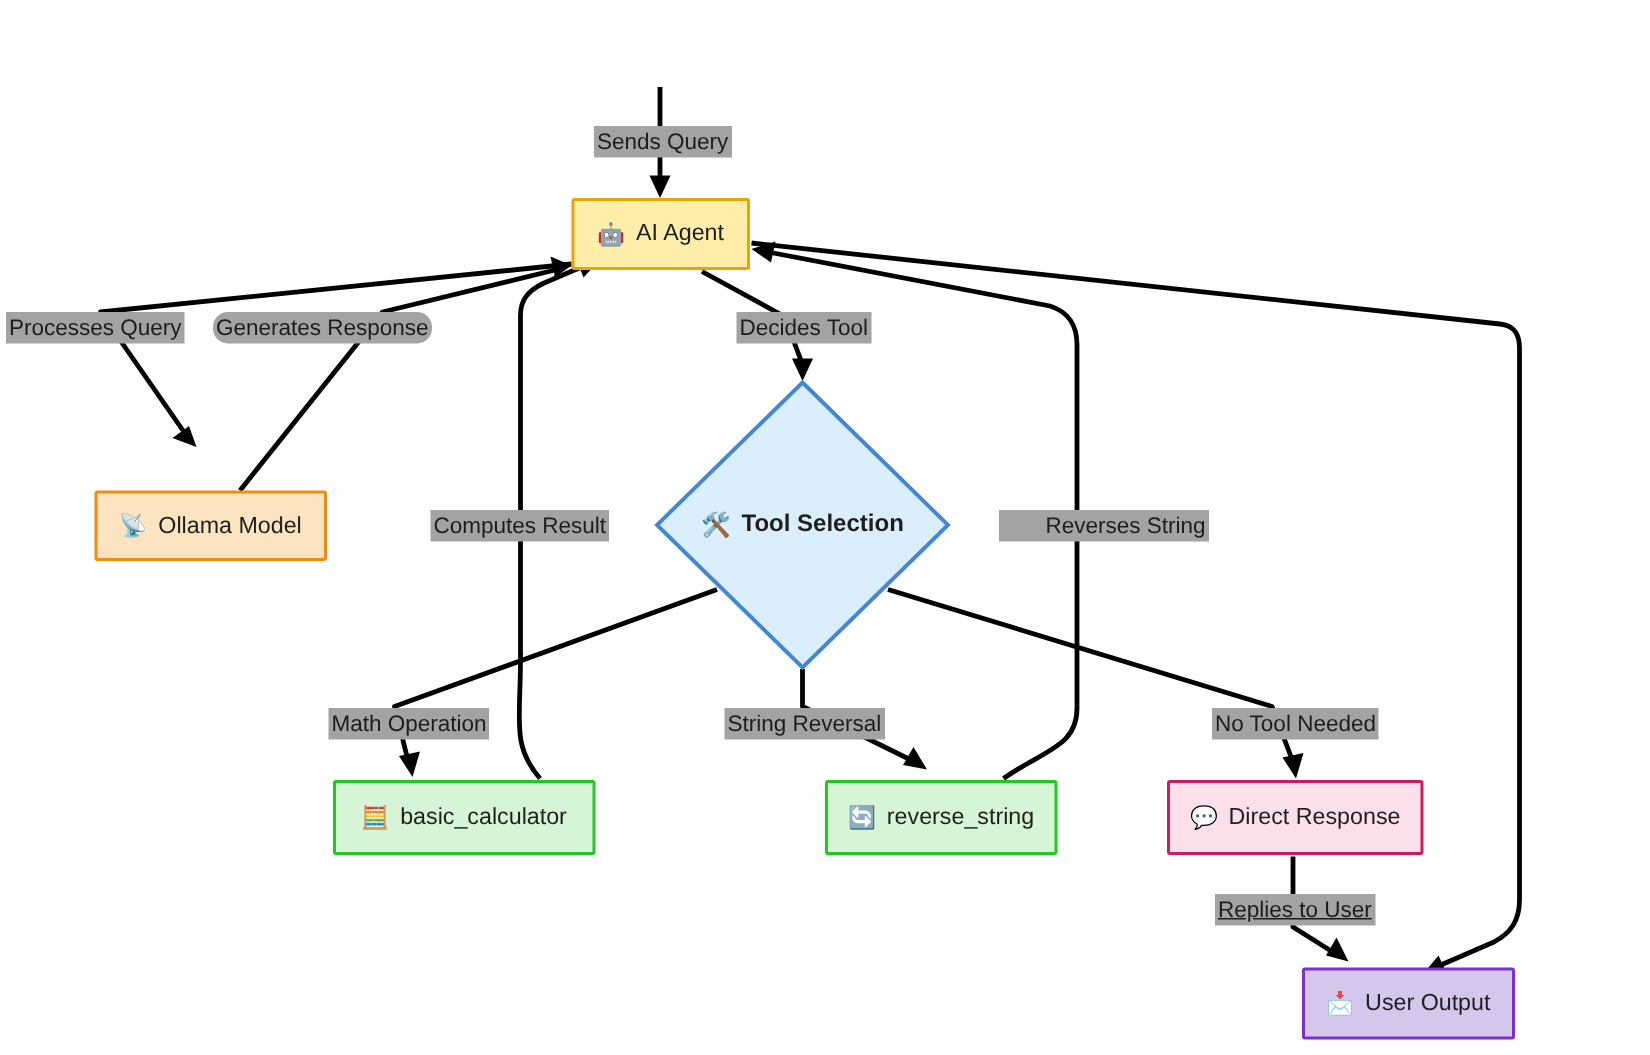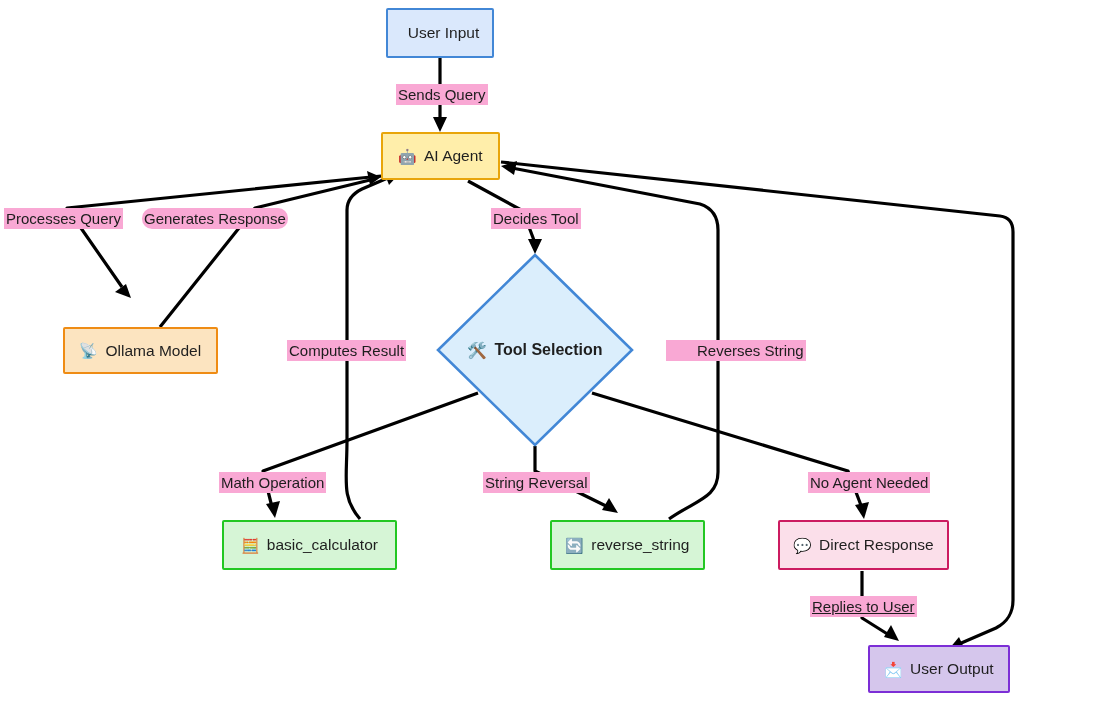--- a/index.html
+++ b/index.html
@@ -94,21 +94,21 @@
   }
   .diamond-wrap .dlabel .inner {
     display: inline-flex;
     align-items: center;
     gap: 7px;
   }
 
   
   .elabel {
     position: absolute;
-    background: #f9a8d4;
+    background: #a3a3a3;
     color: #1d1d1d;
     font-size: 15px;
     line-height: 21px;
     padding: 0 2px;
     white-space: nowrap;
     z-index: 8;
   }
 </style>
 </head>
 <body>
@@ -178,35 +178,29 @@
   <div class="elabel" style="left:4px; top:208px;">Processes Query</div>
 
   <div class="elabel" style="left:142px; top:208px;border-radius:10px;">Generates Response</div>
 
   <div class="elabel" style="left:491px; top:208px;">Decides Tool</div>
 
   <div class="elabel" style="left:219px; top:472px;">Math Operation</div>
 
   <div class="elabel" style="left:483px; top:472px;">String Reversal</div>
 
-  <div class="elabel" style="left:808px; top:472px;">No Agent Needed</div>
+  <div class="elabel" style="left:808px; top:472px;">No Tool Needed</div>
 
   <div class="elabel" style="left:287px; top:340px;">Computes Result</div>
 
   <div class="elabel" style="left:666px; top:340px;padding-left:31px;">Reverses String</div>
 
   <div class="elabel" style="left:810px; top:596px;text-decoration:underline;">Replies to User</div>
 
 
-  <div class="node n-input" style="left:386px; top:8px; width:108px; height:50px;">
-    <span class="nlabel">
-      <span class="emoji"></span>
-      <span>User Input</span>
-    </span>
-  </div>
 
   <div class="node n-agent" style="left:381px; top:132px; width:119px; height:48px;">
     <span class="nlabel">
       <span class="emoji">🤖</span>
       <span>AI Agent</span>
     </span>
   </div>
 
   <div class="node n-model" style="left:63px; top:327px; width:155px; height:47px;">
     <span class="nlabel">

